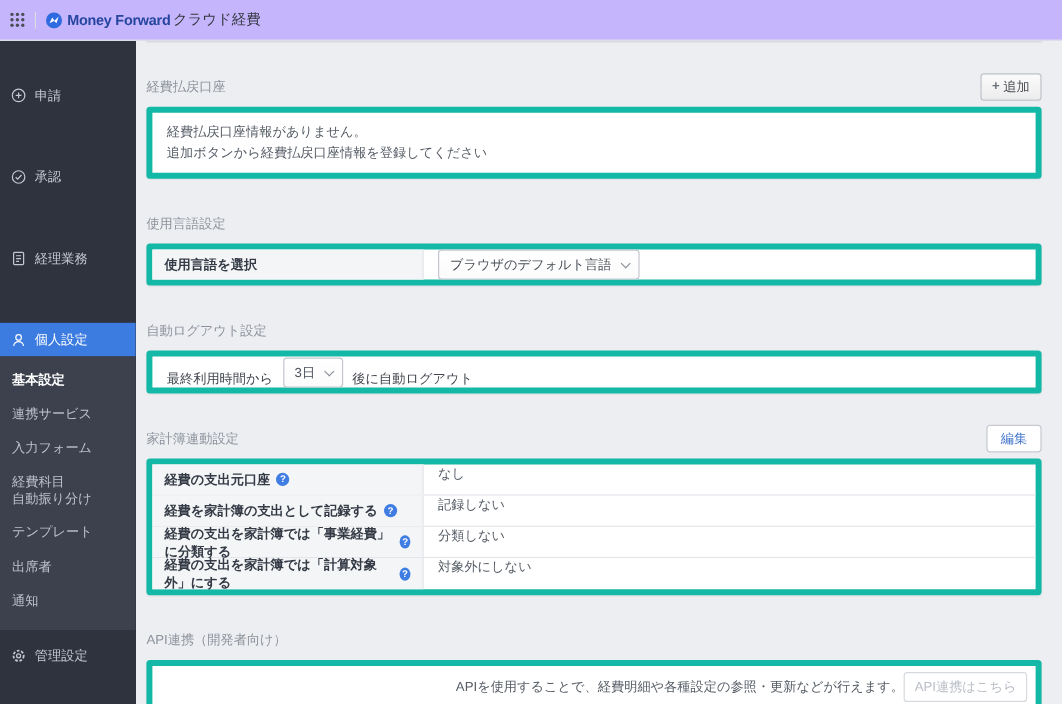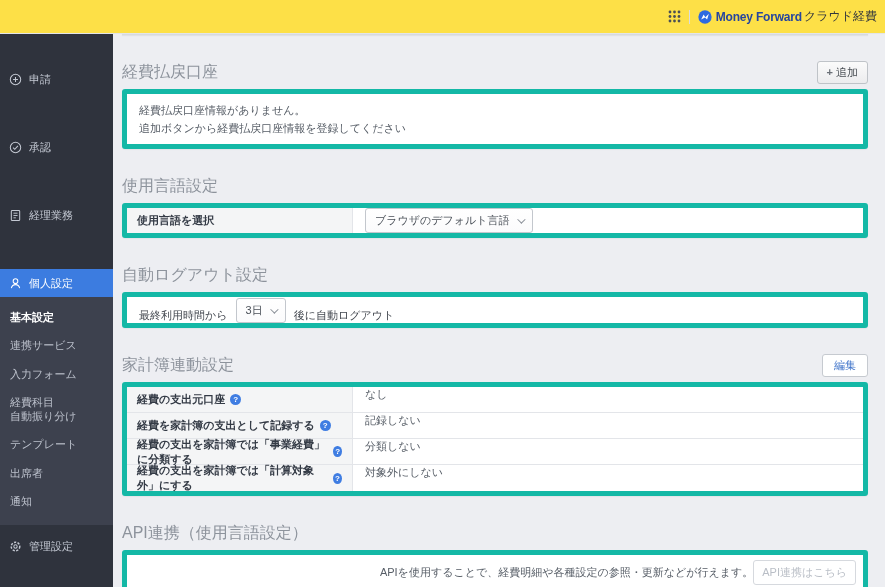--- a/index.html
+++ b/index.html
@@ -5,22 +5,22 @@
   * { margin:0; padding:0; box-sizing:border-box; }
   html,body { width:885px; height:587px; overflow:hidden; }
   body {
     font-family:"Liberation Sans","DejaVu Sans",sans-serif;
     font-size:11px; color:#40454d; background:#edeef2;
   }
 
   
   .header {
     position:fixed; top:0; left:0; width:885px; height:34px;
-    background:#fde047; border-bottom:1px solid #e3e5e9;
-    display:flex; align-items:center; padding:0 8px; z-index:30;justify-content:flex-end;
+    background:#c4b5fd; border-bottom:1px solid #e3e5e9;
+    display:flex; align-items:center; padding:0 8px; z-index:30;
   }
   .grid-icon { width:13px; height:13px; display:block; cursor:pointer; }
   .hdr-divider { width:1px; height:14px; background:#d9dce0; margin:0 8px; }
   .logo-wrap { display:flex; align-items:center; gap:4px; cursor:pointer; }
   .logo-mark { width:14px; height:14px; display:block; }
   .logo-text { font-size:12px; font-weight:bold; color:#26459e; letter-spacing:-0.2px; }
   .app-name { font-size:12px; color:#33373d; margin-left:2px; font-weight:500; }
 
   
   .sidebar {
@@ -57,21 +57,21 @@
   .remnant-btn {
     position:absolute; right:4px; bottom:2px; width:27px; height:7px;
     background:#e9eaed; border:1px solid #cdd0d5; border-top:none;
     border-radius:0 0 3px 3px;
   }
 
   .section-head {
     display:flex; align-items:center; justify-content:space-between;
     margin:27px 0 7px 0; height:20px;
   }
-  .section-title { color:#8d939c; font-size:16px; }
+  .section-title { color:#8d939c; font-size:11px; }
   .card {
     background:#ffffff; border:5px solid #14b8a6; border-radius:3px;
     box-shadow:0 1px 1px rgba(0,0,0,.04);
   }
 
   
   .btn {
     display:inline-flex; align-items:center; justify-content:center;
     border-radius:3px; font-size:11px; cursor:pointer; white-space:nowrap;
   }
@@ -272,21 +272,21 @@
       <div class="tbl-row row-h26">
         <div class="tbl-label">
             <span>経費の支出を家計簿では「計算対象外」にする</span>
             <span class="help-icon">?</span>
           </div>
         <div class="tbl-value">対象外にしない</div>
       </div>
     </div>
 
     <div class="section-head">
-      <span class="section-title">API連携（使用言語設定）</span>
+      <span class="section-title">API連携（開発者向け）</span>
     </div>
     <div class="card flex-card">
       <span>APIを使用することで、経費明細や各種設定の参照・更新などが行えます。</span>
       <button class="btn btn-api">API連携はこちら</button>
     </div>
 
   </div>
 </main>
 
 </body></html>

